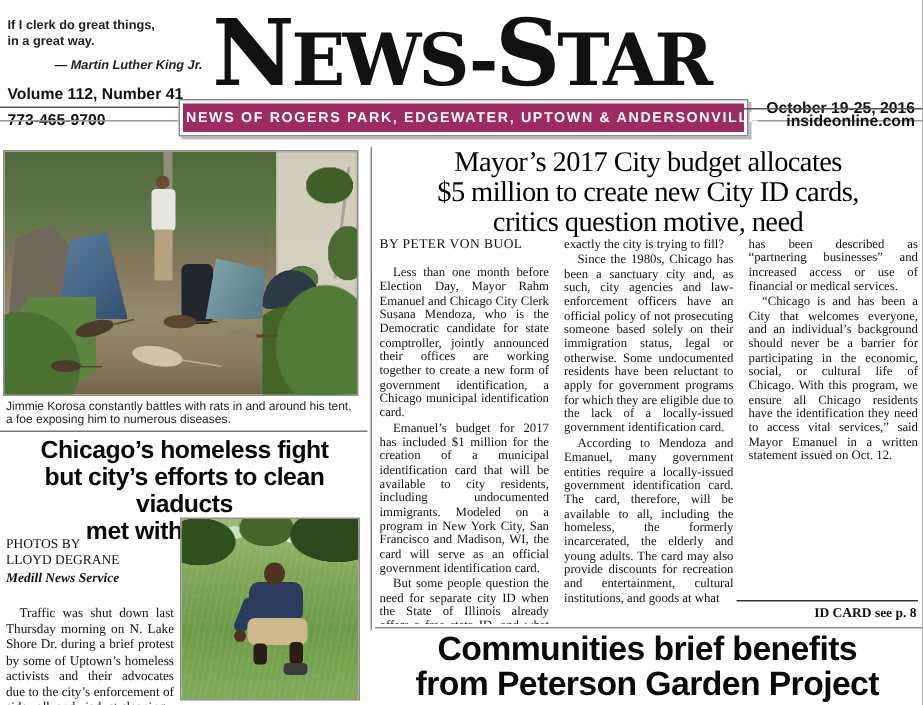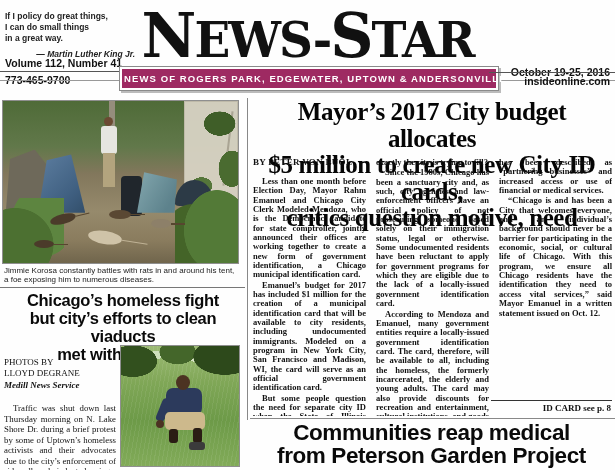--- a/index.html
+++ b/index.html
@@ -112,42 +112,41 @@
            font-size:9px;line-height:1.25;}
   .credits .org{font-style:italic;font-weight:bold;}
   .lbody{left:4px;top:403px;width:112px;font-family:"Liberation Serif",serif;
          font-size:8.8px;line-height:1.2;text-align:justify;}
   .lbody p{margin:0;text-indent:9px;}
 
   .vdiv{left:247px;top:98px;width:1px;height:322px;background:#888;}
 
   
   .mhead{left:252px;top:99px;width:360px;text-align:center;font-family:"Liberation Serif",serif;
-         font-weight:bold;font-size:25px;line-height:1.06;letter-spacing:-0.4px;color:#050505;}
+         font-weight:normal;font-size:19px;line-height:1.06;letter-spacing:-0.4px;color:#050505;}
   .cols{left:253px;top:158px;width:359px;height:258px;display:flex;gap:10px;overflow:hidden;
-        font-family:"Liberation Serif",serif;font-size:8.5px;line-height:1.1;text-align:justify;font-weight:bold;}
+        font-family:"Liberation Serif",serif;font-size:8.5px;line-height:1.1;text-align:justify;}
   .col{flex:1 1 0;overflow:hidden;}
   .col p{margin:0 0 1px 0;}
   .col p.ind{text-indent:9px;}
   .byline{font-size:9px;letter-spacing:.3px;margin:0 0 9px 0 !important;text-align:left;}
   .jump{right:3px;top:400px;width:120px;background:#fefefe;border-top:1px solid #333;
         font-family:"Liberation Serif",serif;font-weight:bold;font-size:9px;
         text-align:right;padding:2px 1px 0 0;}
   .rule-bot{left:250px;top:418px;width:365px;height:1px;background:#888;}
   .bhead{left:248px;top:421px;width:367px;text-align:center;font-weight:bold;
          font-size:22.5px;line-height:1.04;letter-spacing:-0.4px;color:#0a0a0a;}
 </style>
 </head>
 <body>
 
 <div class="page">
 
   <div class="abs quote">
-    <div>If I policy do great things,</div>
-    <div>I can do small things</div>
+    <div>If I clerk do great things,</div>
     <div>in a great way.</div>
     <div class="attr">— Martin Luther King Jr.</div>
   </div>
   <div class="abs volume">Volume 112, Number 41</div>
   <div class="abs rule-l"></div>
   <div class="abs phone">773-465-9700</div>
 
 
   <div class="abs masthead">
     <span class="m-big">N</span><span class="m-small">EWS</span><span class="m-small">-</span><span class="m-big">S</span><span class="m-small">TAR</span>
@@ -221,36 +220,36 @@
 
   <div class="abs mhead">
     <div>Mayor’s 2017 City budget allocates</div>
     <div>$5 million to create new City ID cards,</div>
     <div>critics question motive, need</div>
   </div>
 
   <div class="abs cols">
     <div class="col">
       <p class="byline">BY PETER VON BUOL</p>
-      <p class="ind">Less than one month before Election Day, Mayor Rahm Emanuel and Chicago City Clerk Modeled Mendoza, who is the Democratic candidate for state comptroller, jointly announced their offices are working together to create a new form of government identification, a Chicago municipal identification card.</p>
+      <p class="ind">Less than one month before Election Day, Mayor Rahm Emanuel and Chicago City Clerk Susana Mendoza, who is the Democratic candidate for state comptroller, jointly announced their offices are working together to create a new form of government identification, a Chicago municipal identification card.</p>
       <p class="ind">Emanuel’s budget for 2017 has included $1 million for the creation of a municipal identification card that will be available to city residents, including undocumented immigrants. Modeled on a program in New York City, San Francisco and Madison, WI, the card will serve as an official government identification card.</p>
       <p class="ind">But some people question the need for separate city ID when the State of Illinois already offers a free state ID, and what need</p>
     </div>
     <div class="col">
       <p>exactly the city is trying to fill?</p>
       <p class="ind">Since the 1980s, Chicago has been a sanctuary city and, as such, city agencies and law-enforcement officers have an official policy of not prosecuting someone based solely on their immigration status, legal or otherwise. Some undocumented residents have been reluctant to apply for government programs for which they are eligible due to the lack of a locally-issued government identification card.</p>
       <p class="ind">According to Mendoza and Emanuel, many government entities require a locally-issued government identification card. The card, therefore, will be available to all, including the homeless, the formerly incarcerated, the elderly and young adults. The card may also provide discounts for recreation and entertainment, cultural institutions, and goods at what</p>
     </div>
     <div class="col">
       <p>has been described as “partnering businesses” and increased access or use of financial or medical services.</p>
       <p class="ind">“Chicago is and has been a City that welcomes everyone, and an individual’s background should never be a barrier for participating in the economic, social, or cultural life of Chicago. With this program, we ensure all Chicago residents have the identification they need to access vital services,” said Mayor Emanuel in a written statement issued on Oct. 12.</p>
     </div>
   </div>
 
   <div class="abs jump">ID CARD see p. 8</div>
   <div class="abs rule-bot"></div>
 
   <div class="abs bhead">
-    <div>Communities reap medical</div>
+    <div>Communities brief benefits</div>
     <div>from Peterson Garden Project</div>
   </div>
 
 </div>
 
 </body></html>

